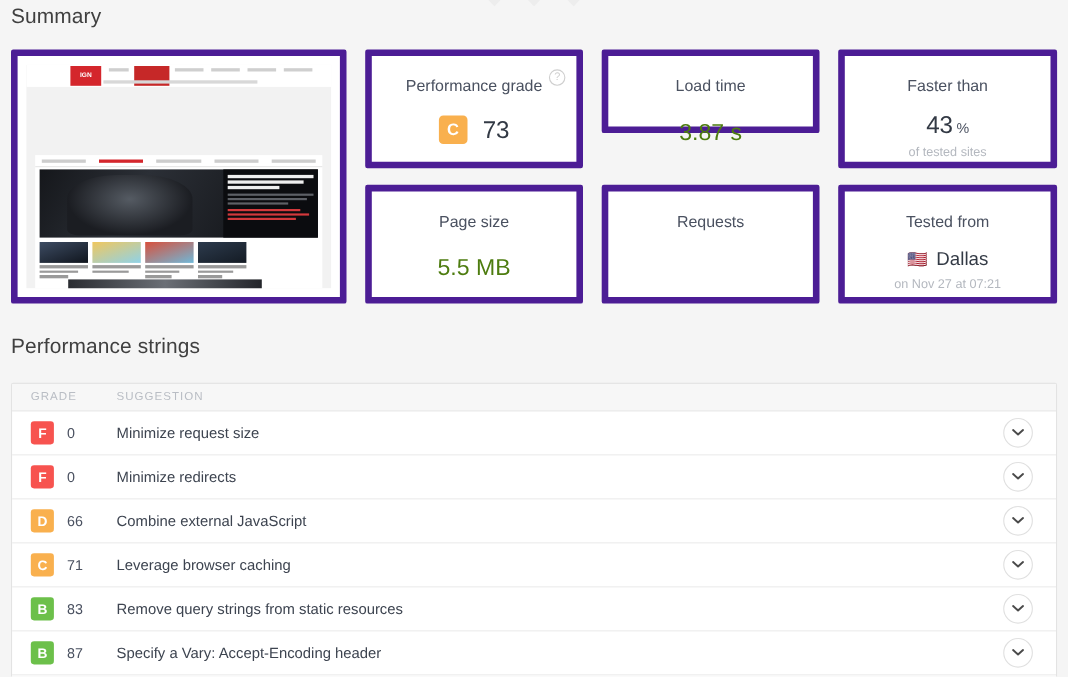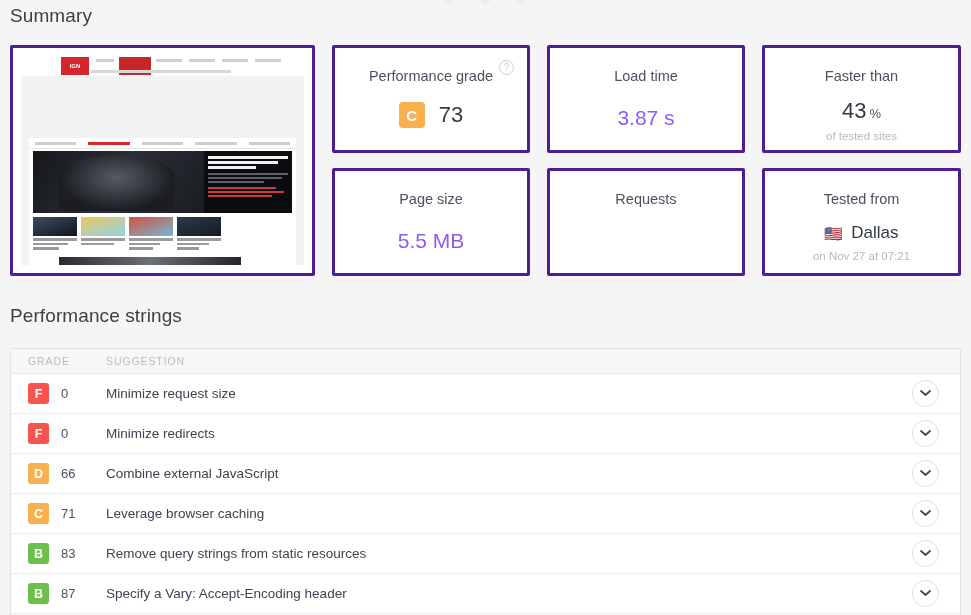--- a/index.html
+++ b/index.html
@@ -28,26 +28,26 @@
     font-size: 19px; font-weight: 400; color: #404040;
     letter-spacing: .1px;
   }
   .title-summary { position: absolute; left: 10px; top: 5px; }
   .title-insights { position: absolute; left: 10px; top: 305px; }
 
   
   .summary { position: absolute; left: 10px; top: 45px; width: 951px; }
   .card {
     background: #ffffff;
-    border: 3px solid #4c1d95;
+    border: 6px solid #4c1d95;
     border-radius: 2px;
     position: absolute;
   }
   .card-value {
-    font-size: 21px; color: #8b5cf6; font-weight: 400;
+    font-size: 21px; color: #4d7c0f; font-weight: 400;
     text-align: center; width: 100%;
   }
   .card-sub {
     font-size: 11.5px; color: #b4b8bf; text-align: center; width: 100%;
   }
 
   
   .thumb-card { left: 0; top: 0; width: 305px; height: 231px; padding: 8px; }
   .thumb-inner {
     width: 100%; height: 100%;
@@ -117,21 +117,21 @@
   .mini-lines b {
     display: block; height: 2.5px; background: #9a9a9a; margin-top: 2px;
   }
   .bottom-strip {
     position: absolute; left: 30px; bottom: -6px; right: 55px; height: 14px;
     background: linear-gradient(90deg,#2a2c31,#6b6f76,#23252a);
   }
 
   
   .c-grade   { left: 322px; top: 0;   width: 198px; height: 108px; }
-  .c-load    { left: 537px; top: 0;   width: 198px; height: 108px; }
+  .c-load    { left: 537px; top: 0;   width: 198px; height: 76px; }
   .c-faster  { left: 752px; top: 0;   width: 199px; height: 108px; }
   .c-size    { left: 322px; top: 123px; width: 198px; height: 108px; }
   .c-req     { left: 537px; top: 123px; width: 198px; height: 108px; }
   .c-tested  { left: 752px; top: 123px; width: 199px; height: 108px; }
 
   .card-label-row {
     position: relative; width: 100%; text-align: center;
     margin-top: 20px; font-size: 14.5px; color: #4a5160;
   }
   .help-icon {

